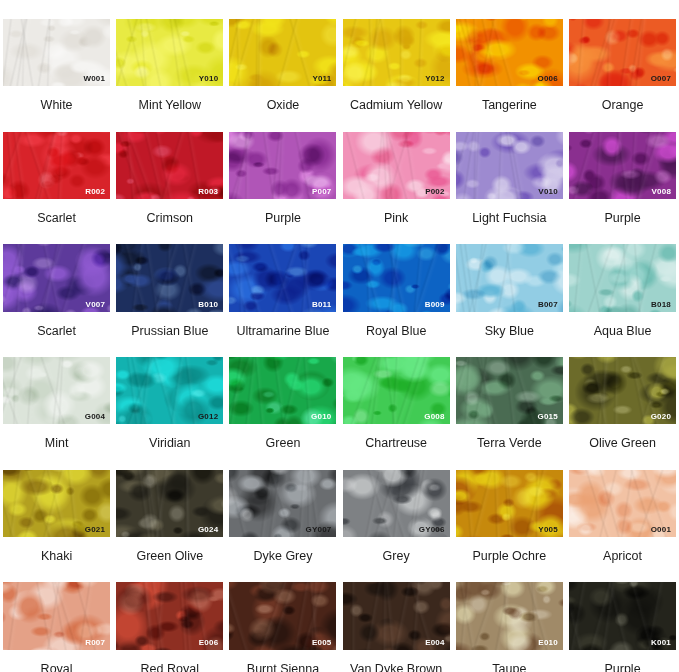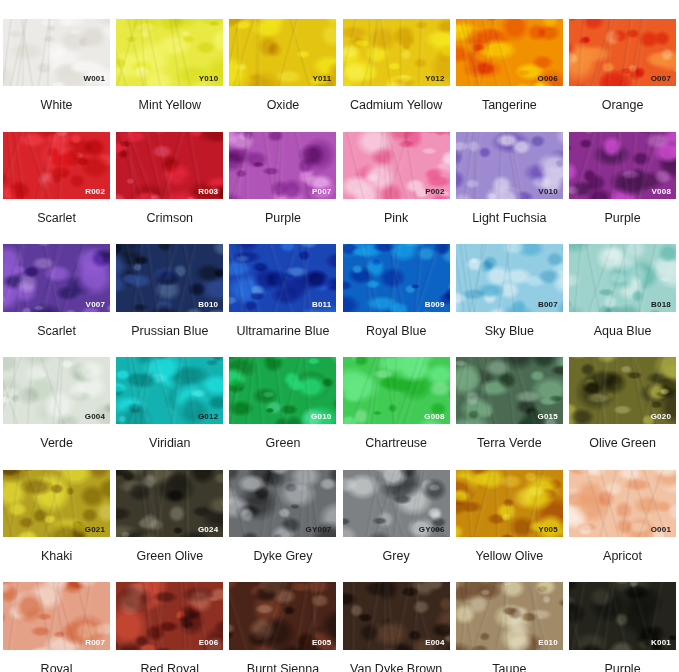--- a/index.html
+++ b/index.html
@@ -266,21 +266,21 @@
       <div class="name">Aqua Blue</div>
     </div>
     <div class="cell">
       <div class="swatch">
         <div class="swatch-base" style="background: rgb(220, 228, 218);"></div>
         <div class="tex" style="background-image: radial-gradient(9px 4.7px at 1.7px 42.4px, rgba(255, 255, 255, 0.85) 0%, rgba(255, 255, 255, 0.85) 34%, rgba(0, 0, 0, 0) 72%), radial-gradient(9.3px 6.3px at 64.1px 7.1px, rgba(255, 255, 255, 0.85) 0%, rgba(255, 255, 255, 0.85) 34%, rgba(0, 0, 0, 0) 72%), radial-gradient(17.3px 17.4px at 102.9px 57.2px, rgba(0, 0, 0, 0.75) 0%, rgba(0, 0, 0, 0.75) 34%, rgba(0, 0, 0, 0) 72%), radial-gradient(26.3px 14.5px at 33.3px -1.1px, rgba(0, 0, 0, 0.75) 0%, rgba(0, 0, 0, 0.75) 34%, rgba(0, 0, 0, 0) 72%), radial-gradient(26.3px 16px at 108.8px 58.9px, rgba(0, 0, 0, 0.75) 0%, rgba(0, 0, 0, 0.75) 34%, rgba(0, 0, 0, 0) 72%), radial-gradient(16.7px 8.1px at 77.5px 39.4px, rgba(0, 0, 0, 0.75) 0%, rgba(0, 0, 0, 0.75) 34%, rgba(0, 0, 0, 0) 72%), radial-gradient(23.8px 14.7px at 63.6px -5.3px, rgba(0, 0, 0, 0.75) 0%, rgba(0, 0, 0, 0.75) 34%, rgba(0, 0, 0, 0) 72%), radial-gradient(21.1px 18.9px at 5.1px 32.1px, rgba(0, 0, 0, 0.75) 0%, rgba(0, 0, 0, 0.75) 34%, rgba(0, 0, 0, 0) 72%), radial-gradient(24.2px 23.5px at 56px 49.2px, rgba(255, 255, 255, 0.85) 0%, rgba(255, 255, 255, 0.85) 34%, rgba(0, 0, 0, 0) 72%), radial-gradient(29.1px 20.9px at 51.4px 54.2px, rgba(0, 0, 0, 0.75) 0%, rgba(0, 0, 0, 0.75) 34%, rgba(0, 0, 0, 0) 72%), radial-gradient(21.3px 15.8px at 87.3px 13.6px, rgba(255, 255, 255, 0.85) 0%, rgba(255, 255, 255, 0.85) 34%, rgba(0, 0, 0, 0) 72%), radial-gradient(24.6px 20.7px at 38px 33.1px, rgba(0, 0, 0, 0.75) 0%, rgba(0, 0, 0, 0.75) 34%, rgba(0, 0, 0, 0) 72%), radial-gradient(18.3px 11.6px at 81.8px 19.1px, rgba(0, 0, 0, 0.75) 0%, rgba(0, 0, 0, 0.75) 34%, rgba(0, 0, 0, 0) 72%), radial-gradient(22.8px 19.1px at 87.8px 29.5px, rgba(255, 255, 255, 0.85) 0%, rgba(255, 255, 255, 0.85) 34%, rgba(0, 0, 0, 0) 72%), radial-gradient(9.7px 6.3px at 2.5px 42.6px, rgba(255, 255, 255, 0.85) 0%, rgba(255, 255, 255, 0.85) 34%, rgba(0, 0, 0, 0) 72%), radial-gradient(12.1px 9px at 49.4px 60.6px, rgba(255, 255, 255, 0.85) 0%, rgba(255, 255, 255, 0.85) 34%, rgba(0, 0, 0, 0) 72%);"></div>
         <div class="tex2" style="background-image: radial-gradient(12.4px 12.6px at 73.8px 33.9px, rgba(255, 255, 255, 0.9) 0%, rgba(255, 255, 255, 0.9) 34%, rgba(0, 0, 0, 0) 72%), radial-gradient(17.9px 15.2px at 77.1px 14.7px, rgba(0, 0, 0, 0.9) 0%, rgba(0, 0, 0, 0.9) 34%, rgba(0, 0, 0, 0) 72%), radial-gradient(6.3px 6.3px at 12.6px 41.6px, rgba(0, 0, 0, 0.9) 0%, rgba(0, 0, 0, 0.9) 34%, rgba(0, 0, 0, 0) 72%), radial-gradient(7.8px 6.8px at 32px -4.8px, rgba(0, 0, 0, 0.9) 0%, rgba(0, 0, 0, 0.9) 34%, rgba(0, 0, 0, 0) 72%), radial-gradient(13.2px 7.9px at 7.3px 35.1px, rgba(255, 255, 255, 0.9) 0%, rgba(255, 255, 255, 0.9) 34%, rgba(0, 0, 0, 0) 72%), radial-gradient(7.6px 4px at 39.3px 17.7px, rgba(255, 255, 255, 0.9) 0%, rgba(255, 255, 255, 0.9) 34%, rgba(0, 0, 0, 0) 72%), radial-gradient(17.9px 13.2px at 64.9px 65.7px, rgba(0, 0, 0, 0.9) 0%, rgba(0, 0, 0, 0.9) 34%, rgba(0, 0, 0, 0) 72%), radial-gradient(16.6px 14.6px at 25.8px 38.8px, rgba(0, 0, 0, 0.9) 0%, rgba(0, 0, 0, 0.9) 34%, rgba(0, 0, 0, 0) 72%), radial-gradient(12.2px 6.8px at 39.7px 77.7px, rgba(255, 255, 255, 0.9) 0%, rgba(255, 255, 255, 0.9) 34%, rgba(0, 0, 0, 0) 72%), radial-gradient(14.3px 9.9px at 109.7px 50.5px, rgba(0, 0, 0, 0.9) 0%, rgba(0, 0, 0, 0.9) 34%, rgba(0, 0, 0, 0) 72%), radial-gradient(15.5px 11.4px at 32.8px 16.3px, rgba(255, 255, 255, 0.9) 0%, rgba(255, 255, 255, 0.9) 34%, rgba(0, 0, 0, 0) 72%), radial-gradient(19.2px 14.5px at 2.5px 6px, rgba(0, 0, 0, 0.9) 0%, rgba(0, 0, 0, 0.9) 34%, rgba(0, 0, 0, 0) 72%);"></div>
         <div class="tex3" style="background-image: linear-gradient(93deg, rgba(0, 0, 0, 0) 52.3%, rgba(0, 0, 0, 0.3) 53.9%, rgba(255, 255, 255, 0.22) 55.5%, rgba(0, 0, 0, 0) 58.3%), linear-gradient(71.4deg, rgba(0, 0, 0, 0) 9.3%, rgba(0, 0, 0, 0.3) 10.9%, rgba(255, 255, 255, 0.22) 12.5%, rgba(0, 0, 0, 0) 15.3%), linear-gradient(90.3deg, rgba(0, 0, 0, 0) 9%, rgba(0, 0, 0, 0.3) 10.6%, rgba(255, 255, 255, 0.22) 12.2%, rgba(0, 0, 0, 0) 15%), linear-gradient(96.1deg, rgba(0, 0, 0, 0) 48.6%, rgba(0, 0, 0, 0.3) 50.2%, rgba(255, 255, 255, 0.22) 51.8%, rgba(0, 0, 0, 0) 54.6%), linear-gradient(94.1deg, rgba(0, 0, 0, 0) 24.8%, rgba(0, 0, 0, 0.3) 26.4%, rgba(255, 255, 255, 0.22) 28%, rgba(0, 0, 0, 0) 30.8%), linear-gradient(71.2deg, rgba(0, 0, 0, 0) 45.5%, rgba(0, 0, 0, 0.3) 47.1%, rgba(255, 255, 255, 0.22) 48.7%, rgba(0, 0, 0, 0) 51.5%), linear-gradient(108.9deg, rgba(0, 0, 0, 0) 12.3%, rgba(0, 0, 0, 0.3) 13.9%, rgba(255, 255, 255, 0.22) 15.5%, rgba(0, 0, 0, 0) 18.3%);"></div>
         <div class="code dark">G004</div>
       </div>
-      <div class="name">Verde</div>
+      <div class="name">Mint</div>
     </div>
     <div class="cell">
       <div class="swatch">
         <div class="swatch-base" style="background: rgb(19, 178, 176);"></div>
         <div class="tex" style="background-image: radial-gradient(29.2px 18.1px at 46.4px 9.5px, rgba(255, 255, 255, 0.85) 0%, rgba(255, 255, 255, 0.85) 34%, rgba(0, 0, 0, 0) 72%), radial-gradient(11px 7.6px at 6.7px 17.7px, rgba(255, 255, 255, 0.85) 0%, rgba(255, 255, 255, 0.85) 34%, rgba(0, 0, 0, 0) 72%), radial-gradient(25.6px 24.6px at 19.1px 62.5px, rgba(0, 0, 0, 0.75) 0%, rgba(0, 0, 0, 0.75) 34%, rgba(0, 0, 0, 0) 72%), radial-gradient(23.1px 22.7px at 77.6px 53.2px, rgba(0, 0, 0, 0.75) 0%, rgba(0, 0, 0, 0.75) 34%, rgba(0, 0, 0, 0) 72%), radial-gradient(22.5px 14.5px at 13.5px 48.9px, rgba(255, 255, 255, 0.85) 0%, rgba(255, 255, 255, 0.85) 34%, rgba(0, 0, 0, 0) 72%), radial-gradient(25.8px 16px at 36.1px 0px, rgba(0, 0, 0, 0.75) 0%, rgba(0, 0, 0, 0.75) 34%, rgba(0, 0, 0, 0) 72%), radial-gradient(27.1px 24px at 74.1px 42.4px, rgba(255, 255, 255, 0.85) 0%, rgba(255, 255, 255, 0.85) 34%, rgba(0, 0, 0, 0) 72%), radial-gradient(23.1px 17.7px at 67.2px 21.2px, rgba(0, 0, 0, 0.75) 0%, rgba(0, 0, 0, 0.75) 34%, rgba(0, 0, 0, 0) 72%), radial-gradient(18.2px 15.1px at 15.2px 63.6px, rgba(255, 255, 255, 0.85) 0%, rgba(255, 255, 255, 0.85) 34%, rgba(0, 0, 0, 0) 72%), radial-gradient(26.6px 19.4px at 66.7px 42px, rgba(0, 0, 0, 0.75) 0%, rgba(0, 0, 0, 0.75) 34%, rgba(0, 0, 0, 0) 72%), radial-gradient(27.2px 14.6px at 75.1px 17.9px, rgba(0, 0, 0, 0.75) 0%, rgba(0, 0, 0, 0.75) 34%, rgba(0, 0, 0, 0) 72%), radial-gradient(15.1px 8px at 1.3px 30.7px, rgba(255, 255, 255, 0.85) 0%, rgba(255, 255, 255, 0.85) 34%, rgba(0, 0, 0, 0) 72%), radial-gradient(9.3px 4.6px at 96px 5.7px, rgba(0, 0, 0, 0.75) 0%, rgba(0, 0, 0, 0.75) 34%, rgba(0, 0, 0, 0) 72%), radial-gradient(23.8px 15.4px at 100.6px 28px, rgba(255, 255, 255, 0.85) 0%, rgba(255, 255, 255, 0.85) 34%, rgba(0, 0, 0, 0) 72%), radial-gradient(14.5px 9.6px at 25.5px 61.8px, rgba(255, 255, 255, 0.85) 0%, rgba(255, 255, 255, 0.85) 34%, rgba(0, 0, 0, 0) 72%), radial-gradient(23.5px 13.9px at 57.1px 21.3px, rgba(255, 255, 255, 0.85) 0%, rgba(255, 255, 255, 0.85) 34%, rgba(0, 0, 0, 0) 72%);"></div>
         <div class="tex2" style="background-image: radial-gradient(8.6px 7.2px at 101.8px -0.3px, rgba(0, 0, 0, 0.9) 0%, rgba(0, 0, 0, 0.9) 34%, rgba(0, 0, 0, 0) 72%), radial-gradient(12.3px 9.3px at 0px 34.1px, rgba(0, 0, 0, 0.9) 0%, rgba(0, 0, 0, 0.9) 34%, rgba(0, 0, 0, 0) 72%), radial-gradient(17.7px 12px at 28.4px 23.5px, rgba(0, 0, 0, 0.9) 0%, rgba(0, 0, 0, 0.9) 34%, rgba(0, 0, 0, 0) 72%), radial-gradient(12.2px 10.8px at -1.5px 71.2px, rgba(0, 0, 0, 0.9) 0%, rgba(0, 0, 0, 0.9) 34%, rgba(0, 0, 0, 0) 72%), radial-gradient(11.1px 6.3px at 82.4px 36.3px, rgba(255, 255, 255, 0.9) 0%, rgba(255, 255, 255, 0.9) 34%, rgba(0, 0, 0, 0) 72%), radial-gradient(10.7px 8.4px at 19.2px 51.1px, rgba(0, 0, 0, 0.9) 0%, rgba(0, 0, 0, 0.9) 34%, rgba(0, 0, 0, 0) 72%), radial-gradient(11px 6.2px at 88.6px 73.5px, rgba(0, 0, 0, 0.9) 0%, rgba(0, 0, 0, 0.9) 34%, rgba(0, 0, 0, 0) 72%), radial-gradient(15px 10.9px at 101.9px 45.7px, rgba(0, 0, 0, 0.9) 0%, rgba(0, 0, 0, 0.9) 34%, rgba(0, 0, 0, 0) 72%), radial-gradient(12.6px 8.4px at 42.4px 21.1px, rgba(255, 255, 255, 0.9) 0%, rgba(255, 255, 255, 0.9) 34%, rgba(0, 0, 0, 0) 72%), radial-gradient(11.7px 12.2px at 45.3px -5px, rgba(0, 0, 0, 0.9) 0%, rgba(0, 0, 0, 0.9) 34%, rgba(0, 0, 0, 0) 72%), radial-gradient(14.3px 11.7px at 20.1px 22.6px, rgba(0, 0, 0, 0.9) 0%, rgba(0, 0, 0, 0.9) 34%, rgba(0, 0, 0, 0) 72%), radial-gradient(6.1px 5.6px at 6.3px 61.9px, rgba(255, 255, 255, 0.9) 0%, rgba(255, 255, 255, 0.9) 34%, rgba(0, 0, 0, 0) 72%);"></div>
         <div class="tex3" style="background-image: linear-gradient(98.1deg, rgba(0, 0, 0, 0) 53.9%, rgba(0, 0, 0, 0.3) 55.5%, rgba(255, 255, 255, 0.22) 57.1%, rgba(0, 0, 0, 0) 59.9%), linear-gradient(96.9deg, rgba(0, 0, 0, 0) 27%, rgba(0, 0, 0, 0.3) 28.6%, rgba(255, 255, 255, 0.22) 30.2%, rgba(0, 0, 0, 0) 33%), linear-gradient(74.3deg, rgba(0, 0, 0, 0) 43.4%, rgba(0, 0, 0, 0.3) 45%, rgba(255, 255, 255, 0.22) 46.6%, rgba(0, 0, 0, 0) 49.4%), linear-gradient(83deg, rgba(0, 0, 0, 0) 65.9%, rgba(0, 0, 0, 0.3) 67.5%, rgba(255, 255, 255, 0.22) 69.1%, rgba(0, 0, 0, 0) 71.9%), linear-gradient(109.5deg, rgba(0, 0, 0, 0) 25.9%, rgba(0, 0, 0, 0.3) 27.5%, rgba(255, 255, 255, 0.22) 29.1%, rgba(0, 0, 0, 0) 31.9%), linear-gradient(78.6deg, rgba(0, 0, 0, 0) 22.6%, rgba(0, 0, 0, 0.3) 24.2%, rgba(255, 255, 255, 0.22) 25.8%, rgba(0, 0, 0, 0) 28.6%), linear-gradient(82.5deg, rgba(0, 0, 0, 0) 15.9%, rgba(0, 0, 0, 0.3) 17.5%, rgba(255, 255, 255, 0.22) 19.1%, rgba(0, 0, 0, 0) 21.9%);"></div>
         <div class="code dark">G012</div>
       </div>
       <div class="name">Viridian</div>
@@ -366,21 +366,21 @@
       <div class="name">Grey</div>
     </div>
     <div class="cell">
       <div class="swatch">
         <div class="swatch-base" style="background: rgb(198, 137, 12);"></div>
         <div class="tex" style="background-image: radial-gradient(21.6px 19.7px at 94.5px 57.5px, rgba(255, 255, 255, 0.85) 0%, rgba(255, 255, 255, 0.85) 34%, rgba(0, 0, 0, 0) 72%), radial-gradient(26.4px 20.3px at 80px 27.1px, rgba(255, 255, 255, 0.85) 0%, rgba(255, 255, 255, 0.85) 34%, rgba(0, 0, 0, 0) 72%), radial-gradient(15.9px 8.9px at 91.1px 24.1px, rgba(0, 0, 0, 0.75) 0%, rgba(0, 0, 0, 0.75) 34%, rgba(0, 0, 0, 0) 72%), radial-gradient(15.9px 10.4px at 3.8px 26.1px, rgba(255, 255, 255, 0.85) 0%, rgba(255, 255, 255, 0.85) 34%, rgba(0, 0, 0, 0) 72%), radial-gradient(30px 29px at 99.4px 45px, rgba(0, 0, 0, 0.75) 0%, rgba(0, 0, 0, 0.75) 34%, rgba(0, 0, 0, 0) 72%), radial-gradient(23.5px 15.1px at 17.8px 75.9px, rgba(0, 0, 0, 0.75) 0%, rgba(0, 0, 0, 0.75) 34%, rgba(0, 0, 0, 0) 72%), radial-gradient(14.6px 13px at 50.5px 41.6px, rgba(255, 255, 255, 0.85) 0%, rgba(255, 255, 255, 0.85) 34%, rgba(0, 0, 0, 0) 72%), radial-gradient(20.1px 15.9px at 35.6px 8.7px, rgba(255, 255, 255, 0.85) 0%, rgba(255, 255, 255, 0.85) 34%, rgba(0, 0, 0, 0) 72%), radial-gradient(27.2px 21.1px at 1.6px 20.7px, rgba(0, 0, 0, 0.75) 0%, rgba(0, 0, 0, 0.75) 34%, rgba(0, 0, 0, 0) 72%), radial-gradient(25.4px 20.6px at 85.9px 18.6px, rgba(255, 255, 255, 0.85) 0%, rgba(255, 255, 255, 0.85) 34%, rgba(0, 0, 0, 0) 72%), radial-gradient(17px 8.5px at 83.6px 56.6px, rgba(255, 255, 255, 0.85) 0%, rgba(255, 255, 255, 0.85) 34%, rgba(0, 0, 0, 0) 72%), radial-gradient(14.3px 10.3px at 25.2px 9.2px, rgba(255, 255, 255, 0.85) 0%, rgba(255, 255, 255, 0.85) 34%, rgba(0, 0, 0, 0) 72%), radial-gradient(12.4px 12.9px at 105.5px 56.9px, rgba(255, 255, 255, 0.85) 0%, rgba(255, 255, 255, 0.85) 34%, rgba(0, 0, 0, 0) 72%), radial-gradient(12px 9.1px at 97.9px 14.8px, rgba(0, 0, 0, 0.75) 0%, rgba(0, 0, 0, 0.75) 34%, rgba(0, 0, 0, 0) 72%), radial-gradient(15.9px 12.4px at -3.2px 62px, rgba(255, 255, 255, 0.85) 0%, rgba(255, 255, 255, 0.85) 34%, rgba(0, 0, 0, 0) 72%), radial-gradient(20.7px 21.5px at 8.7px 12.2px, rgba(255, 255, 255, 0.85) 0%, rgba(255, 255, 255, 0.85) 34%, rgba(0, 0, 0, 0) 72%);"></div>
         <div class="tex2" style="background-image: radial-gradient(16.1px 15.6px at 0.1px 35.2px, rgba(0, 0, 0, 0.9) 0%, rgba(0, 0, 0, 0.9) 34%, rgba(0, 0, 0, 0) 72%), radial-gradient(18.1px 9.1px at 14.3px 36.8px, rgba(0, 0, 0, 0.9) 0%, rgba(0, 0, 0, 0.9) 34%, rgba(0, 0, 0, 0) 72%), radial-gradient(8.5px 6.7px at 52.6px 32.8px, rgba(0, 0, 0, 0.9) 0%, rgba(0, 0, 0, 0.9) 34%, rgba(0, 0, 0, 0) 72%), radial-gradient(10.3px 4.7px at 51.3px 67.1px, rgba(0, 0, 0, 0.9) 0%, rgba(0, 0, 0, 0.9) 34%, rgba(0, 0, 0, 0) 72%), radial-gradient(6.5px 6.1px at 50.2px 47.2px, rgba(255, 255, 255, 0.9) 0%, rgba(255, 255, 255, 0.9) 34%, rgba(0, 0, 0, 0) 72%), radial-gradient(10px 7.6px at 74.9px 7px, rgba(255, 255, 255, 0.9) 0%, rgba(255, 255, 255, 0.9) 34%, rgba(0, 0, 0, 0) 72%), radial-gradient(19.3px 16.3px at 66.2px 57.1px, rgba(0, 0, 0, 0.9) 0%, rgba(0, 0, 0, 0.9) 34%, rgba(0, 0, 0, 0) 72%), radial-gradient(14.8px 8.4px at 79.1px 21.5px, rgba(255, 255, 255, 0.9) 0%, rgba(255, 255, 255, 0.9) 34%, rgba(0, 0, 0, 0) 72%), radial-gradient(15.8px 16.1px at 67.2px 28px, rgba(255, 255, 255, 0.9) 0%, rgba(255, 255, 255, 0.9) 34%, rgba(0, 0, 0, 0) 72%), radial-gradient(16.2px 10.4px at 55px 11.4px, rgba(255, 255, 255, 0.9) 0%, rgba(255, 255, 255, 0.9) 34%, rgba(0, 0, 0, 0) 72%), radial-gradient(18.2px 18.1px at 23.7px -6.6px, rgba(0, 0, 0, 0.9) 0%, rgba(0, 0, 0, 0.9) 34%, rgba(0, 0, 0, 0) 72%), radial-gradient(13.7px 8.4px at 40.5px 48.9px, rgba(0, 0, 0, 0.9) 0%, rgba(0, 0, 0, 0.9) 34%, rgba(0, 0, 0, 0) 72%);"></div>
         <div class="tex3" style="background-image: linear-gradient(104.3deg, rgba(0, 0, 0, 0) 68.4%, rgba(0, 0, 0, 0.3) 70%, rgba(255, 255, 255, 0.22) 71.6%, rgba(0, 0, 0, 0) 74.4%), linear-gradient(86.7deg, rgba(0, 0, 0, 0) 46%, rgba(0, 0, 0, 0.3) 47.6%, rgba(255, 255, 255, 0.22) 49.2%, rgba(0, 0, 0, 0) 52%), linear-gradient(90.5deg, rgba(0, 0, 0, 0) 73.6%, rgba(0, 0, 0, 0.3) 75.2%, rgba(255, 255, 255, 0.22) 76.8%, rgba(0, 0, 0, 0) 79.6%), linear-gradient(85.4deg, rgba(0, 0, 0, 0) 11.3%, rgba(0, 0, 0, 0.3) 12.9%, rgba(255, 255, 255, 0.22) 14.5%, rgba(0, 0, 0, 0) 17.3%), linear-gradient(88deg, rgba(0, 0, 0, 0) 35.7%, rgba(0, 0, 0, 0.3) 37.3%, rgba(255, 255, 255, 0.22) 38.9%, rgba(0, 0, 0, 0) 41.7%), linear-gradient(104.5deg, rgba(0, 0, 0, 0) 26.5%, rgba(0, 0, 0, 0.3) 28.1%, rgba(255, 255, 255, 0.22) 29.7%, rgba(0, 0, 0, 0) 32.5%), linear-gradient(85.3deg, rgba(0, 0, 0, 0) 48.5%, rgba(0, 0, 0, 0.3) 50.1%, rgba(255, 255, 255, 0.22) 51.7%, rgba(0, 0, 0, 0) 54.5%);"></div>
         <div class="code dark">Y005</div>
       </div>
-      <div class="name">Yellow Olive</div>
+      <div class="name">Purple Ochre</div>
     </div>
     <div class="cell">
       <div class="swatch">
         <div class="swatch-base" style="background: rgb(242, 194, 164);"></div>
         <div class="tex" style="background-image: radial-gradient(20.8px 21px at 21.2px 24.6px, rgba(0, 0, 0, 0.75) 0%, rgba(0, 0, 0, 0.75) 34%, rgba(0, 0, 0, 0) 72%), radial-gradient(28.1px 21.9px at 22.6px 37.7px, rgba(0, 0, 0, 0.75) 0%, rgba(0, 0, 0, 0.75) 34%, rgba(0, 0, 0, 0) 72%), radial-gradient(24.2px 12.5px at 7.3px 29.4px, rgba(0, 0, 0, 0.75) 0%, rgba(0, 0, 0, 0.75) 34%, rgba(0, 0, 0, 0) 72%), radial-gradient(12.8px 6.2px at 48.1px -5.5px, rgba(0, 0, 0, 0.75) 0%, rgba(0, 0, 0, 0.75) 34%, rgba(0, 0, 0, 0) 72%), radial-gradient(26.1px 26.2px at 4px 35px, rgba(255, 255, 255, 0.85) 0%, rgba(255, 255, 255, 0.85) 34%, rgba(0, 0, 0, 0) 72%), radial-gradient(11.6px 9px at 94.4px 36.6px, rgba(0, 0, 0, 0.75) 0%, rgba(0, 0, 0, 0.75) 34%, rgba(0, 0, 0, 0) 72%), radial-gradient(17.9px 10px at 61px 3.2px, rgba(255, 255, 255, 0.85) 0%, rgba(255, 255, 255, 0.85) 34%, rgba(0, 0, 0, 0) 72%), radial-gradient(22.1px 14.6px at 97.6px -2.2px, rgba(255, 255, 255, 0.85) 0%, rgba(255, 255, 255, 0.85) 34%, rgba(0, 0, 0, 0) 72%), radial-gradient(21.2px 13.5px at 78.8px 35.1px, rgba(0, 0, 0, 0.75) 0%, rgba(0, 0, 0, 0.75) 34%, rgba(0, 0, 0, 0) 72%), radial-gradient(22.9px 18.8px at 101.1px 6.4px, rgba(0, 0, 0, 0.75) 0%, rgba(0, 0, 0, 0.75) 34%, rgba(0, 0, 0, 0) 72%), radial-gradient(22.8px 20.4px at 71.5px 61px, rgba(0, 0, 0, 0.75) 0%, rgba(0, 0, 0, 0.75) 34%, rgba(0, 0, 0, 0) 72%), radial-gradient(25.9px 26.2px at 106.5px 6.9px, rgba(255, 255, 255, 0.85) 0%, rgba(255, 255, 255, 0.85) 34%, rgba(0, 0, 0, 0) 72%), radial-gradient(24.5px 22.2px at 1.7px 43.5px, rgba(255, 255, 255, 0.85) 0%, rgba(255, 255, 255, 0.85) 34%, rgba(0, 0, 0, 0) 72%), radial-gradient(13px 7.4px at 110.8px 13.3px, rgba(255, 255, 255, 0.85) 0%, rgba(255, 255, 255, 0.85) 34%, rgba(0, 0, 0, 0) 72%), radial-gradient(20.8px 16.5px at 19.8px -4.9px, rgba(255, 255, 255, 0.85) 0%, rgba(255, 255, 255, 0.85) 34%, rgba(0, 0, 0, 0) 72%), radial-gradient(11.1px 9.9px at 16.5px 58.9px, rgba(255, 255, 255, 0.85) 0%, rgba(255, 255, 255, 0.85) 34%, rgba(0, 0, 0, 0) 72%);"></div>
         <div class="tex2" style="background-image: radial-gradient(12.3px 9.6px at 28.2px 0.9px, rgba(255, 255, 255, 0.9) 0%, rgba(255, 255, 255, 0.9) 34%, rgba(0, 0, 0, 0) 72%), radial-gradient(12.6px 12.7px at 55.2px 56.2px, rgba(0, 0, 0, 0.9) 0%, rgba(0, 0, 0, 0.9) 34%, rgba(0, 0, 0, 0) 72%), radial-gradient(20px 9.3px at 68.3px 14.8px, rgba(0, 0, 0, 0.9) 0%, rgba(0, 0, 0, 0.9) 34%, rgba(0, 0, 0, 0) 72%), radial-gradient(14.7px 7px at 17.9px 57.1px, rgba(0, 0, 0, 0.9) 0%, rgba(0, 0, 0, 0.9) 34%, rgba(0, 0, 0, 0) 72%), radial-gradient(18.5px 17px at 7.3px 48.4px, rgba(255, 255, 255, 0.9) 0%, rgba(255, 255, 255, 0.9) 34%, rgba(0, 0, 0, 0) 72%), radial-gradient(13.1px 13.5px at 54.9px 40.3px, rgba(0, 0, 0, 0.9) 0%, rgba(0, 0, 0, 0.9) 34%, rgba(0, 0, 0, 0) 72%), radial-gradient(12.5px 8.5px at 89.9px 64.9px, rgba(255, 255, 255, 0.9) 0%, rgba(255, 255, 255, 0.9) 34%, rgba(0, 0, 0, 0) 72%), radial-gradient(13.2px 13.4px at 37.2px 28.4px, rgba(0, 0, 0, 0.9) 0%, rgba(0, 0, 0, 0.9) 34%, rgba(0, 0, 0, 0) 72%), radial-gradient(16.1px 8.4px at 70px 57.4px, rgba(255, 255, 255, 0.9) 0%, rgba(255, 255, 255, 0.9) 34%, rgba(0, 0, 0, 0) 72%), radial-gradient(13.6px 13.6px at 108.5px 41.9px, rgba(255, 255, 255, 0.9) 0%, rgba(255, 255, 255, 0.9) 34%, rgba(0, 0, 0, 0) 72%), radial-gradient(17.1px 8.2px at 11px -0.3px, rgba(0, 0, 0, 0.9) 0%, rgba(0, 0, 0, 0.9) 34%, rgba(0, 0, 0, 0) 72%), radial-gradient(14.5px 11.2px at 44.3px 18.8px, rgba(255, 255, 255, 0.9) 0%, rgba(255, 255, 255, 0.9) 34%, rgba(0, 0, 0, 0) 72%);"></div>
         <div class="tex3" style="background-image: linear-gradient(109.4deg, rgba(0, 0, 0, 0) 70%, rgba(0, 0, 0, 0.3) 71.6%, rgba(255, 255, 255, 0.22) 73.2%, rgba(0, 0, 0, 0) 76%), linear-gradient(72.3deg, rgba(0, 0, 0, 0) 63.7%, rgba(0, 0, 0, 0.3) 65.3%, rgba(255, 255, 255, 0.22) 66.9%, rgba(0, 0, 0, 0) 69.7%), linear-gradient(74.5deg, rgba(0, 0, 0, 0) 38.1%, rgba(0, 0, 0, 0.3) 39.7%, rgba(255, 255, 255, 0.22) 41.3%, rgba(0, 0, 0, 0) 44.1%), linear-gradient(72.3deg, rgba(0, 0, 0, 0) 28.5%, rgba(0, 0, 0, 0.3) 30.1%, rgba(255, 255, 255, 0.22) 31.7%, rgba(0, 0, 0, 0) 34.5%), linear-gradient(103.4deg, rgba(0, 0, 0, 0) 36.7%, rgba(0, 0, 0, 0.3) 38.3%, rgba(255, 255, 255, 0.22) 39.9%, rgba(0, 0, 0, 0) 42.7%), linear-gradient(71.8deg, rgba(0, 0, 0, 0) 73.6%, rgba(0, 0, 0, 0.3) 75.2%, rgba(255, 255, 255, 0.22) 76.8%, rgba(0, 0, 0, 0) 79.6%), linear-gradient(98.9deg, rgba(0, 0, 0, 0) 52.1%, rgba(0, 0, 0, 0.3) 53.7%, rgba(255, 255, 255, 0.22) 55.3%, rgba(0, 0, 0, 0) 58.1%);"></div>
         <div class="code dark">O001</div>
       </div>
       <div class="name">Apricot</div>

